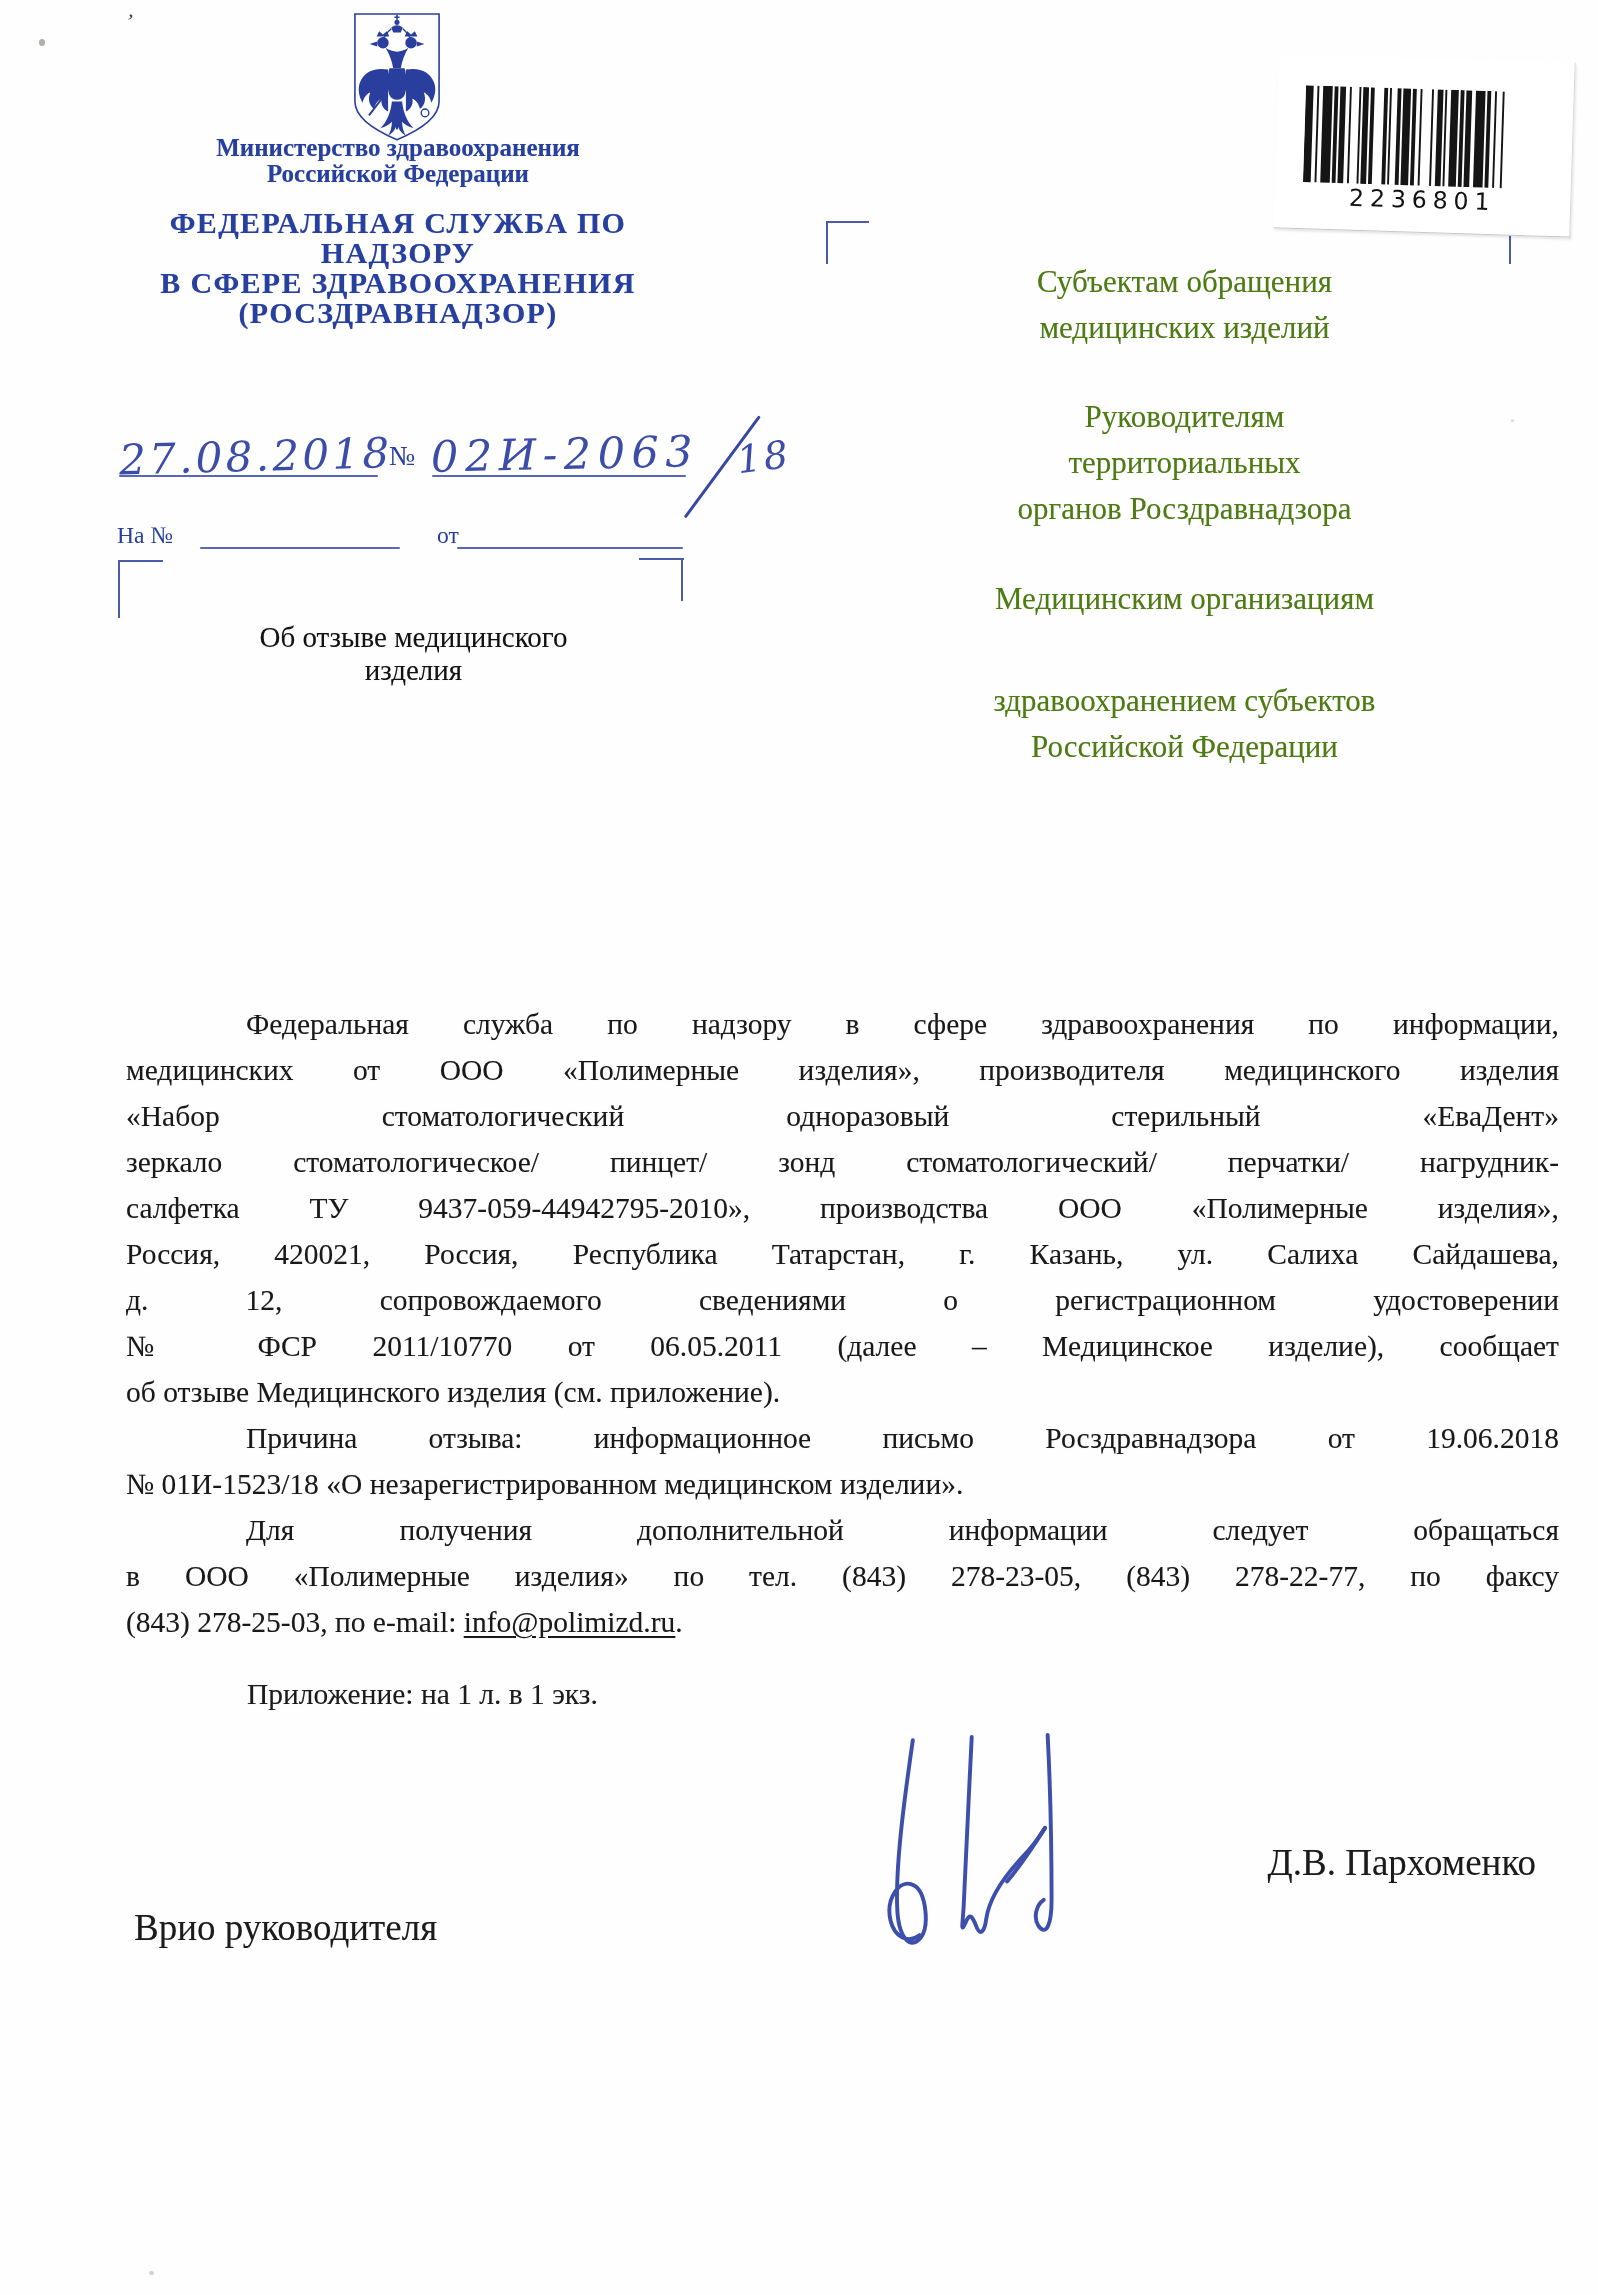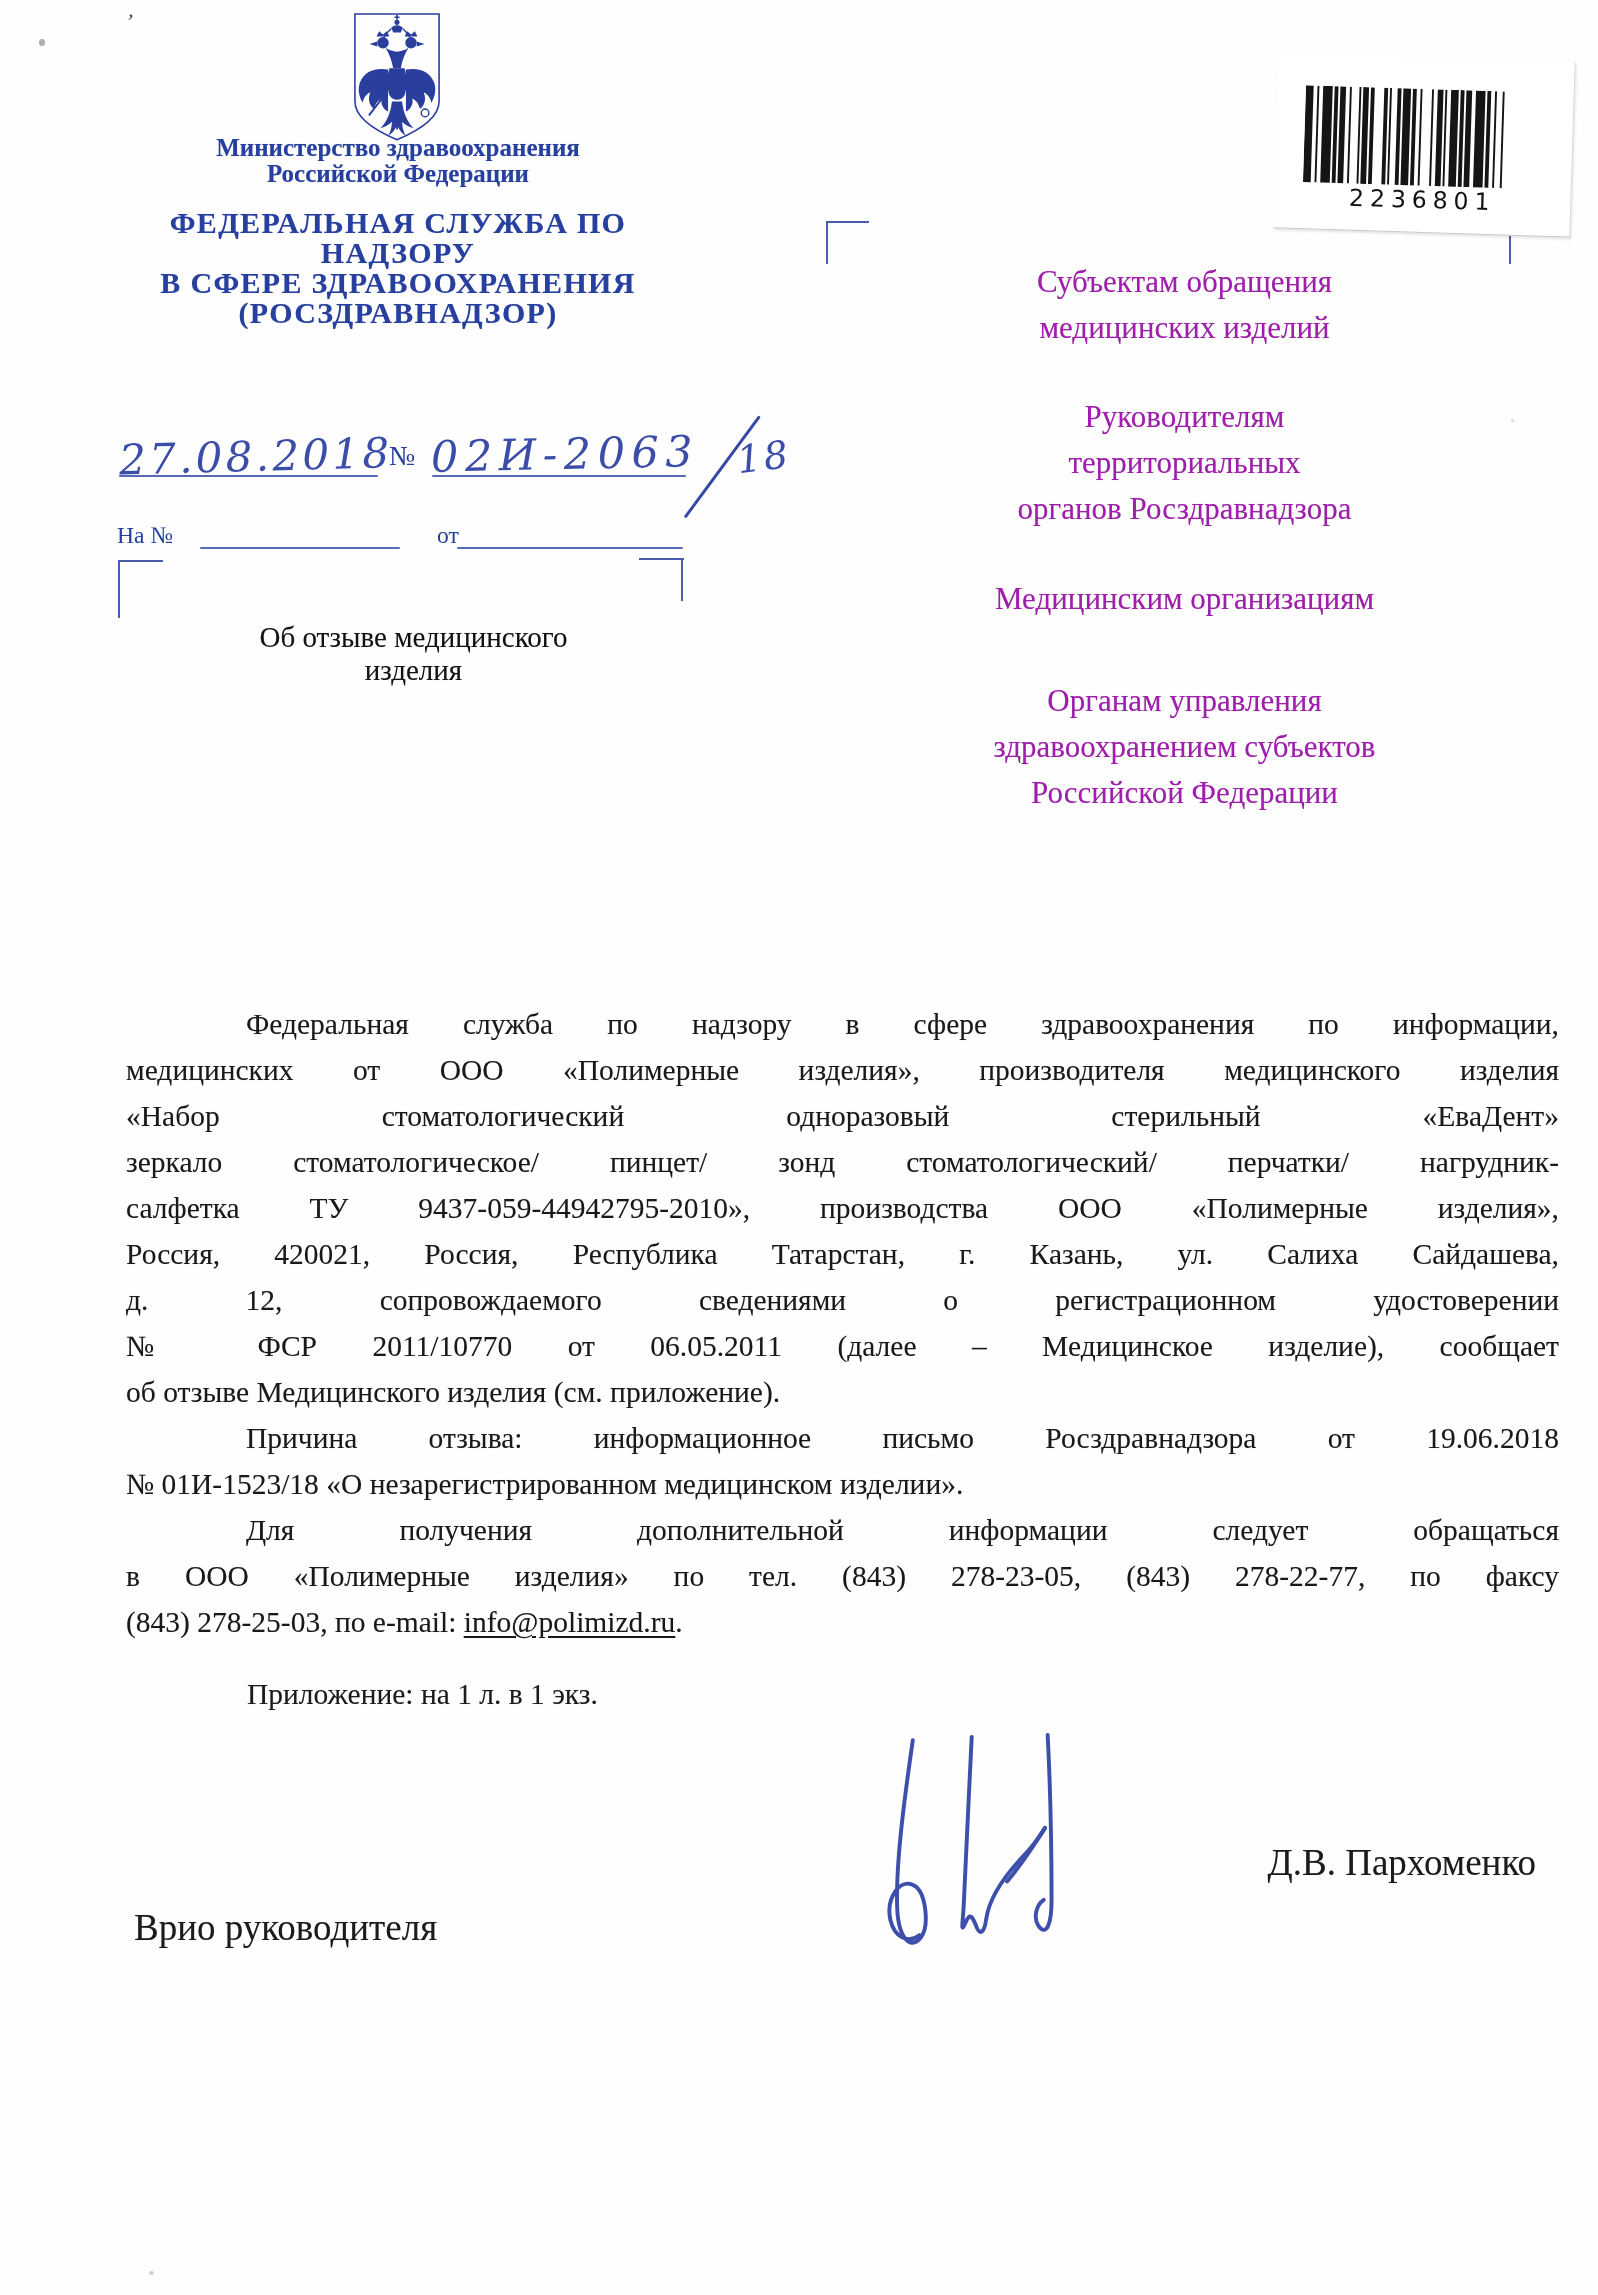--- a/index.html
+++ b/index.html
@@ -36,21 +36,21 @@
 
   
   .sticker { left:1276px; top:58px; width:296px; height:174px; background:#fff;
              transform:rotate(1.8deg); transform-origin:50% 50%;
              border-bottom:1.3px solid #c8c8c3; border-right:1.3px solid #d8d8d4;
              box-shadow:1.3px 2px 2.6px rgba(0,0,0,.10); }
   .bc-num { position:absolute; left:0; top:128px; width:100%; text-align:center;
             font-family:"DejaVu Sans",sans-serif; font-size:23.6px; letter-spacing:5.9px; color:#111; }
 
   
-  .dest { left:857px; top:259px; width:655px; text-align:center; font-size:31px; line-height:46px; color:#a21caf; }
+  .dest { left:857px; top:259px; width:655px; text-align:center; font-size:31px; line-height:46px; color:#4d7c0f; }
   .dest-group { margin:0; }
 
   
   .bodyblock { left:126px; top:1001px; width:1433px; font-size:29.5px; color:#191919; }
   .body-line { height:46px; line-height:46px; overflow:visible; }
   .jline { text-align:justify; text-align-last:justify; }
   .indent { display:inline-block; width:120px; }
   .email { text-decoration:underline; text-underline-offset:3.9px; }
 
   .attach { left:247px; top:1678px; font-size:29.5px; }
@@ -168,21 +168,20 @@
       </div>
       <div class="dest-group" style="margin-top: 43px;">
         <div>Руководителям</div>
         <div>территориальных</div>
         <div>органов Росздравнадзора</div>
       </div>
       <div class="dest-group" style="margin-top: 44px;">
         <div>Медицинским организациям</div>
       </div>
       <div class="dest-group" style="margin-top: 56px;">
-        <div>Органам управления</div>
         <div>здравоохранением субъектов</div>
         <div>Российской Федерации</div>
       </div>
     </div>
 
   <div class="abs bodyblock soft" id="body-block">
       <div class="body-line jline"><span class="indent"></span>Федеральная служба по надзору в сфере здравоохранения по информации,</div>
       <div class="body-line jline">медицинских от ООО «Полимерные изделия», производителя медицинского изделия</div>
       <div class="body-line jline">«Набор стоматологический одноразовый стерильный «ЕваДент»</div>
       <div class="body-line jline">зеркало стоматологическое/ пинцет/ зонд стоматологический/ перчатки/ нагрудник-</div>

